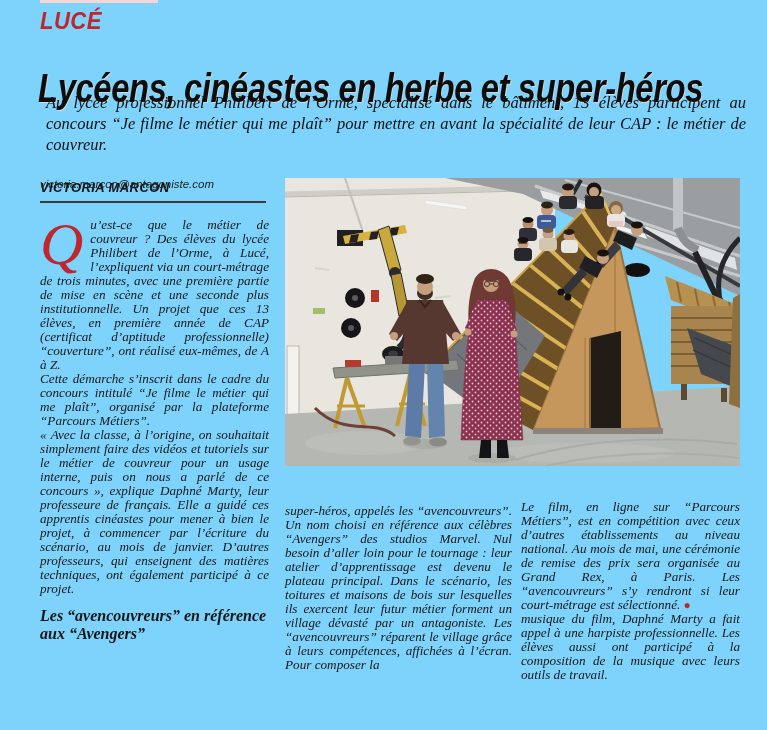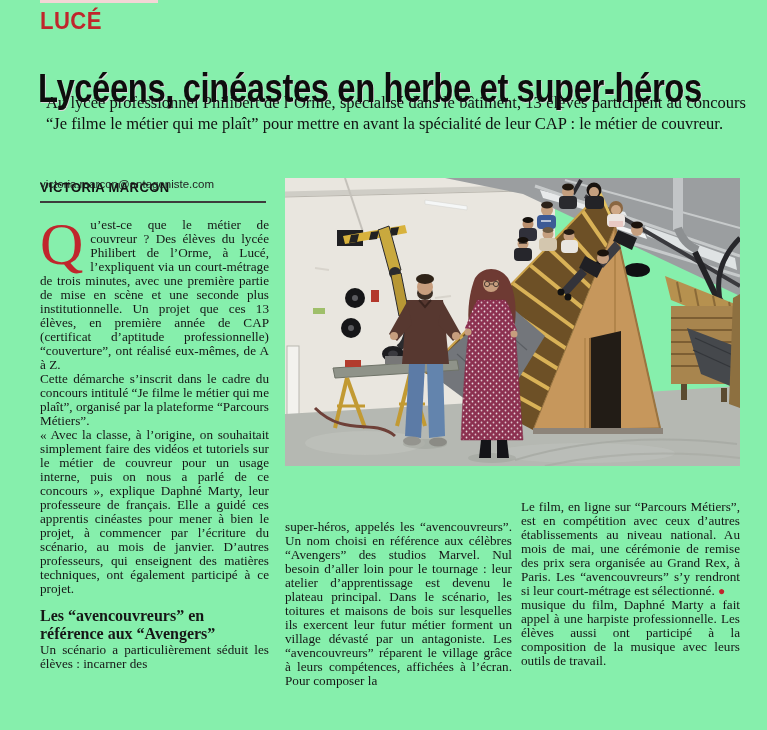--- a/index.html
+++ b/index.html
@@ -1,40 +1,40 @@
 <!DOCTYPE html>
 <html lang="fr"><head>
 <meta charset="utf-8">
 <style>
   html,body{margin:0;padding:0;background:#ffffff;}
-  .page{position:relative;width:767px;height:730px;background:#86efac;overflow:hidden;
-        font-family:"Liberation Serif",serif;color:#1b1b1b;}
+  .page{position:relative;width:767px;height:730px;background:#7dd3fc;overflow:hidden;
+        font-family:"Liberation Serif",serif;color:#1b1b1b;font-style:italic;}
   .top-sliver{position:absolute;left:40px;top:0;width:118px;height:3px;background:#f4d6d6;}
   .kicker{position:absolute;left:40px;top:7px;font-family:"Liberation Sans",sans-serif;
           font-weight:bold;font-size:24px;color:#c0262c;letter-spacing:.5px;
           transform:scaleX(.92);transform-origin:left top;white-space:nowrap;}
   .headline{position:absolute;left:38px;top:38px;font-family:"Liberation Sans",sans-serif;
             font-weight:bold;font-size:41px;color:#0d0d0d;letter-spacing:-.5px;
             transform:scaleX(.8);transform-origin:left top;white-space:nowrap;
             text-shadow:1px 1px 0 #d8d8d8;}
   .lede{position:absolute;left:40px;top:92px;width:700px;font-size:16.5px;line-height:1.28;
         color:#101010;text-align:justify;margin-left:6px;}
   .byline-name{position:absolute;left:40px;top:180px;font-family:"Liberation Sans",sans-serif;
                font-weight:bold;font-size:13px;letter-spacing:.4px;color:#111;}
   .byline-email{position:absolute;left:40px;top:178px;font-family:"Liberation Sans",sans-serif;
                 font-size:11.5px;color:#222;}
   .byline-rule{position:absolute;left:40px;top:201px;width:226px;height:2px;background:#3c3c3c;}
   .col{position:absolute;font-size:13.2px;line-height:14px;text-align:justify;
        -webkit-hyphens:auto;hyphens:auto;color:#161616;}
   .col p{margin:0;}
   .col-left{left:40px;top:218px;width:229px;}
-  .col-mid{left:285px;top:520px;width:227px;}
+  .col-mid{left:285px;top:504px;width:227px;}
   .col-right{left:521px;top:500px;width:219px;}
   .dropcap{float:left;font-size:60px;line-height:48px;padding:2px 7px 0 0;color:#c0262c;}
-  .subhead{font-weight:bold;font-size:16px;line-height:18px;margin:11px 0 0 0;text-align:left;}
+  .subhead{font-weight:bold;font-size:16px;line-height:18px;margin:11px 0 12px 0;text-align:left;}
   .photo{position:absolute;left:285px;top:178px;width:455px;height:288px;}
   .photo svg{display:block;}
   .caption{position:absolute;left:285px;top:470px;width:455px;font-family:"Liberation Sans",sans-serif;
            font-size:12.5px;color:#1c1c1c;}
   .endmark{color:#c0262c;font-size:12px;}
 </style>
 </head>
 <body>
 
 <div class="page">
@@ -49,21 +49,20 @@
 
   <div class="byline-name">VICTORIA MARCON</div>
   <div class="byline-email">victoria.marcon@antagoniste.com</div>
   <div class="byline-rule"></div>
 
   <div class="col col-left">
     <p class="body-p"><span class="dropcap">Q</span><span>u’est-ce que le métier de couvreur ? Des élèves du lycée Philibert de l’Orme, à Lucé, l’expliquent via un court-métrage de trois minutes, avec une première partie de mise en scène et une seconde plus institutionnelle. Un projet que ces 13 élèves, en première année de CAP (certificat d’aptitude professionnelle) “couverture”, ont réalisé eux-mêmes, de A à Z.</span></p>
     <p class="body-p">Cette démarche s’inscrit dans le cadre du concours intitulé “Je filme le métier qui me plaît”, organisé par la plateforme “Parcours Métiers”.</p>
     <p class="body-p">« Avec la classe, à l’origine, on souhaitait simplement faire des vidéos et tutoriels sur le métier de couvreur pour un usage interne, puis on nous a parlé de ce concours », explique Daphné Marty, leur professeure de français. Elle a guidé ces apprentis cinéastes pour mener à bien le projet, à commencer par l’écriture du scénario, au mois de janvier. D’autres professeurs, qui enseignent des matières techniques, ont également participé à ce projet.</p>
     <h2 class="subhead">Les “avencouvreurs” en référence aux “Avengers”</h2>
-    <p class="body-p">Un scénario a particulièrement séduit les élèves : incarner des</p>
   </div>
 
   <div class="photo">
     <svg width="455" height="288" viewBox="0 0 455 288" xmlns="http://www.w3.org/2000/svg">
       <defs>
         <pattern id="dr" width="6" height="6" patternUnits="userSpaceOnUse">
           <rect width="6" height="6" fill="#8c3050"></rect>
           <circle cx="1.5" cy="1.5" r="0.9" fill="#e8d9dd"></circle>
           <circle cx="4.5" cy="4.5" r="0.9" fill="#dcc3ca"></circle>
         </pattern>

